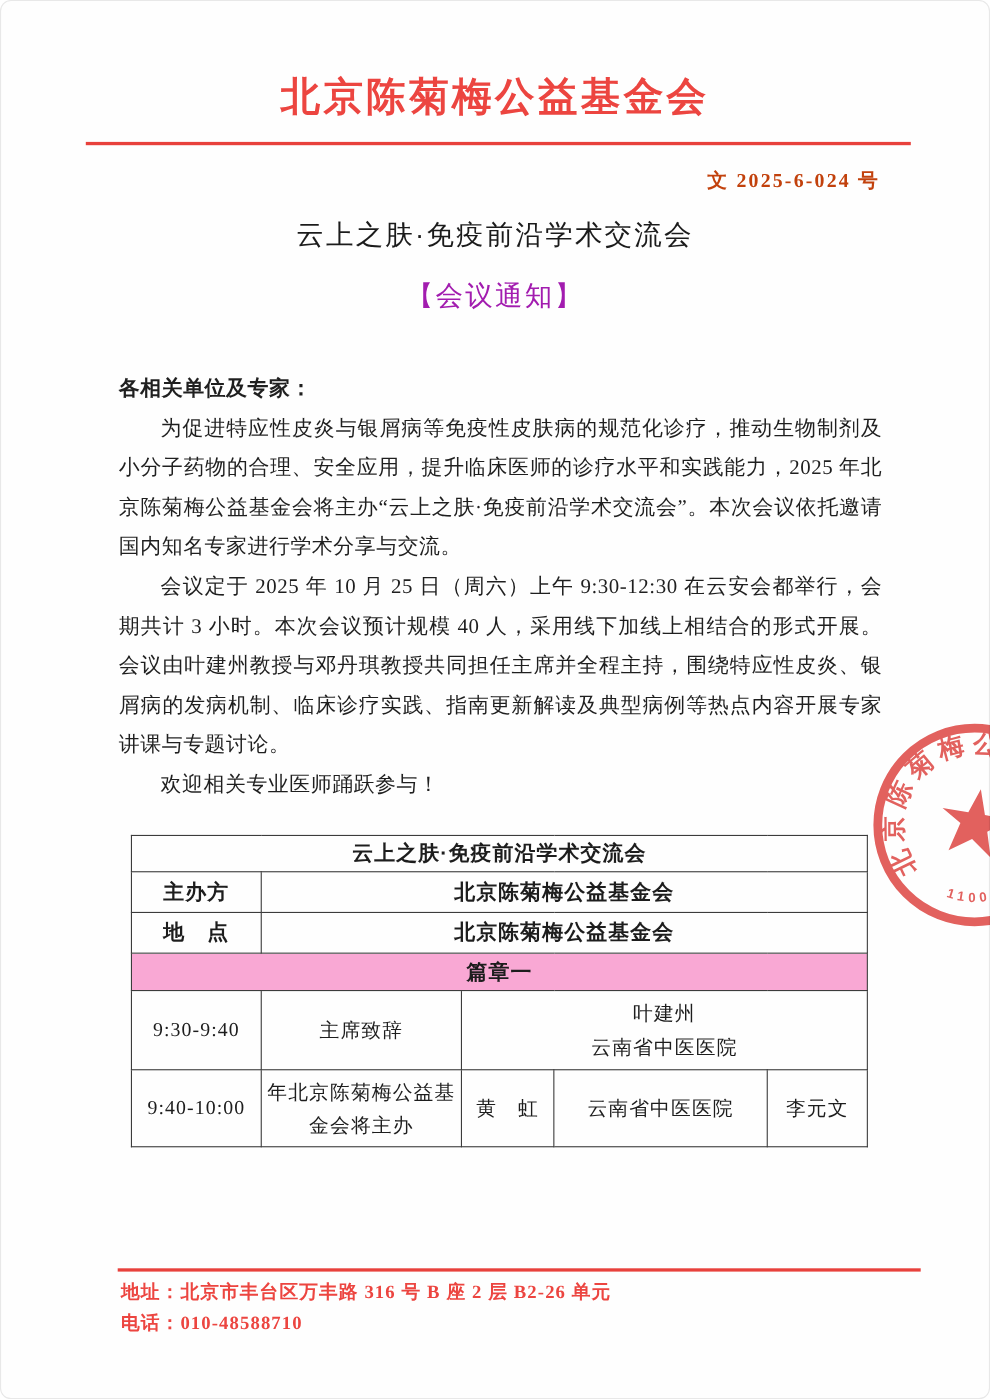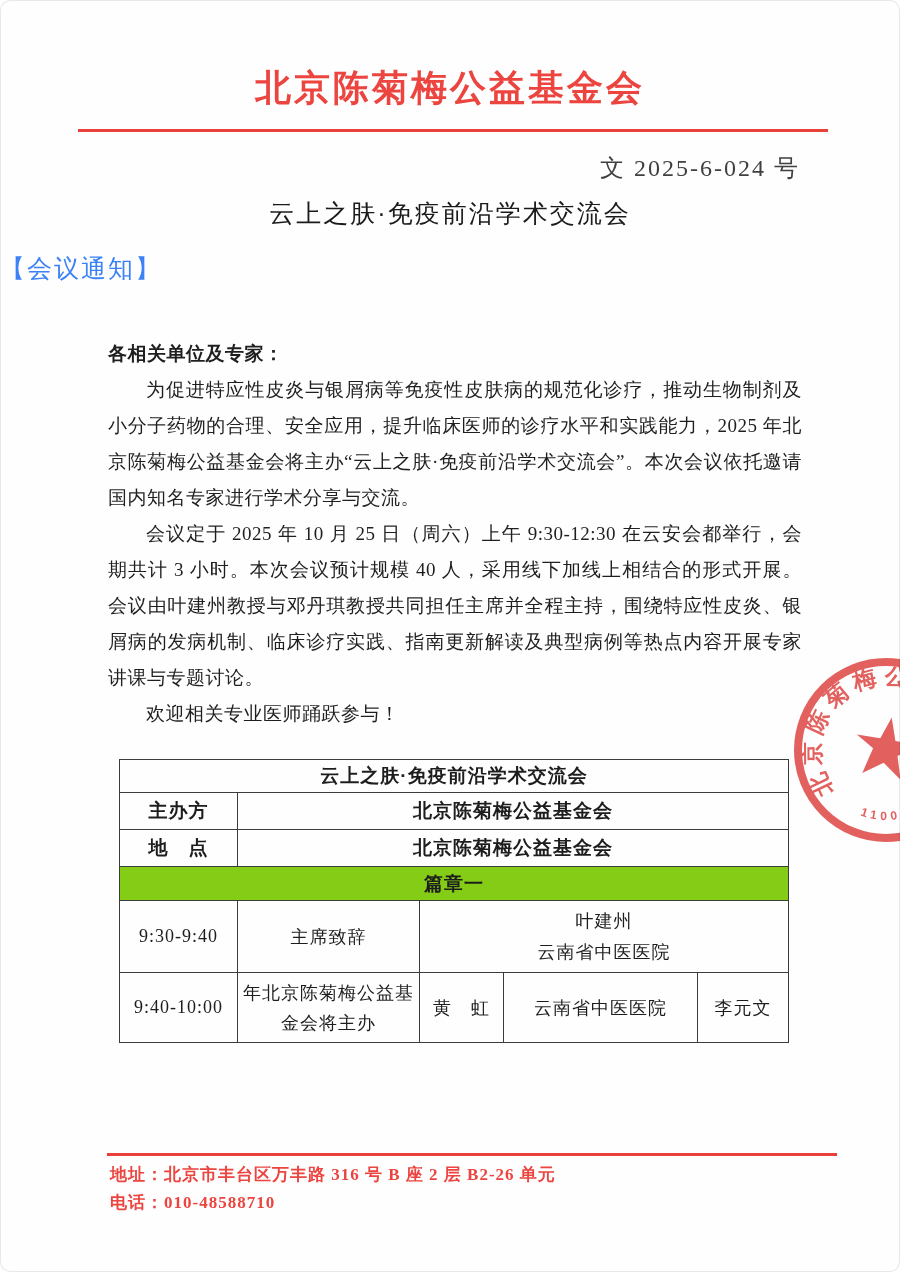--- a/index.html
+++ b/index.html
@@ -21,35 +21,36 @@
     font-family:"Liberation Sans","DejaVu Sans",sans-serif;
     font-size:36px;font-weight:bold;letter-spacing:3px;
     color:#ec4540;
   }
   .red-rule-top{
     position:absolute;top:129px;left:78px;width:750px;height:3px;
     background:#e8413c;
   }
   .doc-number{
     position:absolute;top:152px;right:100px;
-    font-size:24px;font-weight:normal;letter-spacing:2px;
-    color:#404040;
+    font-size:18px;font-weight:bold;letter-spacing:2px;
+    color:#c2410c;
     font-family:"Liberation Serif","DejaVu Serif",serif;
   }
   
   .main-title{
     position:absolute;top:197px;left:0;width:100%;
     text-align:center;
     font-family:"Liberation Sans","DejaVu Sans",sans-serif;
     font-size:25px;letter-spacing:2px;color:#1b1b1b;
   }
   .sub-title{
     position:absolute;top:252px;left:0;width:100%;
+    text-align:center;
     font-family:Liberation Mono, monospace;
-    font-size:25px;letter-spacing:2px;color:#3b82f6;
+    font-size:25px;letter-spacing:2px;color:#a21caf;
   }
   
   .body-block{
     position:absolute;top:336px;left:108px;width:694px;
     font-size:19px;line-height:36px;
     text-align:justify;
     letter-spacing:0.5px;
   }
   .salutation{font-weight:bold;}
   .para{text-indent:2em;margin:0;}
@@ -65,21 +66,21 @@
     padding:1px 4px;
     overflow:hidden;
   }
   .hd{
     font-family:"Liberation Sans","DejaVu Sans",sans-serif;
     font-weight:bold;font-size:19px;letter-spacing:1px;
   }
   .row-title{height:33px;}
   .row-info{height:37px;}
   .row-cols{height:37px;}
-  .row-section{height:34px;background:#84cc16;}
+  .row-section{height:34px;background:#f9a8d4;}
   .row-data1{height:72px;}
   .row-data2{height:70px;}
   .data-cell{
     font-family:"Liberation Serif","DejaVu Serif",serif;
     font-size:18px;letter-spacing:1px;
   }
   .two-line div{line-height:31px;}
   .agenda-wrap{display:inline-block;max-width:172px;line-height:30px;}
   
   .seal{

